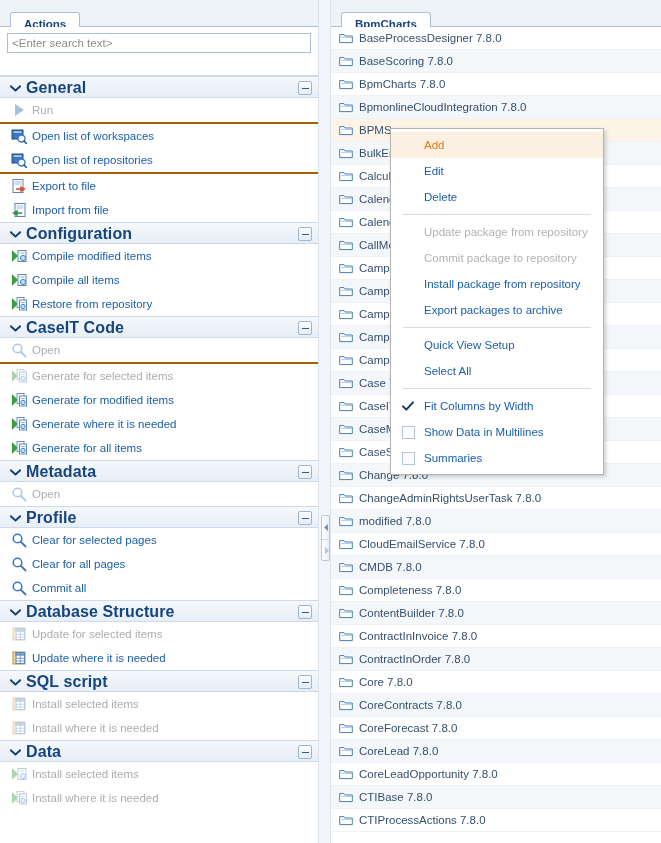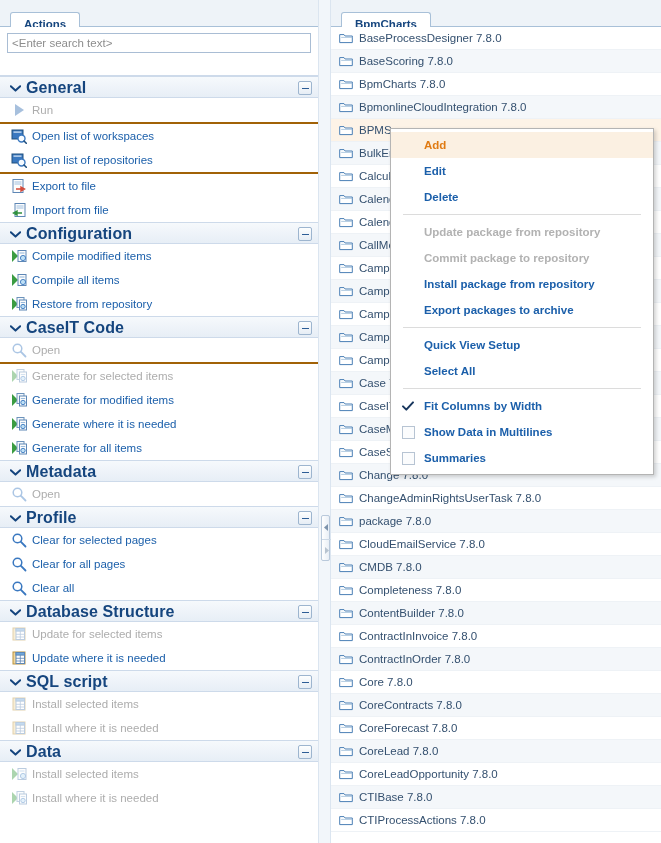--- a/index.html
+++ b/index.html
@@ -160,27 +160,26 @@
   .pkg-row.sel { background: #fdf3e7; }
   .pkg-ico {
     position: absolute; left: 8px; top: 5px; width: 14px; height: 12px;
   }
   .pkg-ico svg { display: block; }
 
   
   .ctxmenu {
     position: absolute;
     left: 390px; top: 128px;
-    width: 264px;
+    width: 214px;
     background: #ffffff;
     border: 1px solid #b4b4b4;
     box-shadow: 2px 2px 4px rgba(0,0,0,.18);
     padding: 3px 0 3px 0;
     z-index: 50;
-    font-weight: bold;
   }
   .ctx-item {
     position: relative;
     height: 26px;
     line-height: 26px;
     padding-left: 33px;
     font-size: 11.5px;
     color: #1b5faa;
     white-space: nowrap;
   }
@@ -387,21 +386,21 @@
                 <svg width="16" height="16" viewBox="0 0 16 16">
                   <circle cx="6.5" cy="6.5" r="4.3" fill="none" stroke="#3a78c0" stroke-width="1.5"></circle>
                   <path d="M9.7 9.7 L14.5 14.5" stroke="#3a78c0" stroke-width="1.8" stroke-linecap="round"></path>
                 </svg>
               </span><span>Clear for all pages</span></div>
             <div class="act-item"><span class="act-ico">
                 <svg width="16" height="16" viewBox="0 0 16 16">
                   <circle cx="6.5" cy="6.5" r="4.3" fill="none" stroke="#3a78c0" stroke-width="1.5"></circle>
                   <path d="M9.7 9.7 L14.5 14.5" stroke="#3a78c0" stroke-width="1.8" stroke-linecap="round"></path>
                 </svg>
-              </span><span>Clear all</span></div>
+              </span><span>Commit all</span></div>
           </div>
           <div class="section-header"><span class="chev">
               <svg width="11" height="7" viewBox="0 0 11 7">
                 <path d="M.8 1.2 L5.5 5.6 L10.2 1.2" stroke="#15457e" stroke-width="2" fill="none" stroke-linecap="round" stroke-linejoin="round"></path>
               </svg>
             </span><span>Database Structure</span><span class="sec-toggle">
               <i></i>
             </span></div>
           <div class="act-group">
             <div class="act-item disabled"><span class="act-ico dim">
@@ -620,21 +619,21 @@
             <svg width="14" height="12" viewBox="0 0 14 12">
               <path d="M.7 2.6 L5 2.6 L6.1 4 L13.3 4 L13.3 10.6 L.7 10.6 Z" fill="#ffffff" stroke="#4a7fb5" stroke-width="1"></path>
               <path d="M2.2 5.4 L13.3 5.4" stroke="#9dbcd9" stroke-width=".8"></path>
             </svg>
           </span><span>ChangeAdminRightsUserTask 7.8.0</span></div>
         <div class="pkg-row alt"><span class="pkg-ico">
             <svg width="14" height="12" viewBox="0 0 14 12">
               <path d="M.7 2.6 L5 2.6 L6.1 4 L13.3 4 L13.3 10.6 L.7 10.6 Z" fill="#ffffff" stroke="#4a7fb5" stroke-width="1"></path>
               <path d="M2.2 5.4 L13.3 5.4" stroke="#9dbcd9" stroke-width=".8"></path>
             </svg>
-          </span><span>package 7.8.0</span></div>
+          </span><span>modified 7.8.0</span></div>
         <div class="pkg-row"><span class="pkg-ico">
             <svg width="14" height="12" viewBox="0 0 14 12">
               <path d="M.7 2.6 L5 2.6 L6.1 4 L13.3 4 L13.3 10.6 L.7 10.6 Z" fill="#ffffff" stroke="#4a7fb5" stroke-width="1"></path>
               <path d="M2.2 5.4 L13.3 5.4" stroke="#9dbcd9" stroke-width=".8"></path>
             </svg>
           </span><span>CloudEmailService 7.8.0</span></div>
         <div class="pkg-row alt"><span class="pkg-ico">
             <svg width="14" height="12" viewBox="0 0 14 12">
               <path d="M.7 2.6 L5 2.6 L6.1 4 L13.3 4 L13.3 10.6 L.7 10.6 Z" fill="#ffffff" stroke="#4a7fb5" stroke-width="1"></path>
               <path d="M2.2 5.4 L13.3 5.4" stroke="#9dbcd9" stroke-width=".8"></path>

